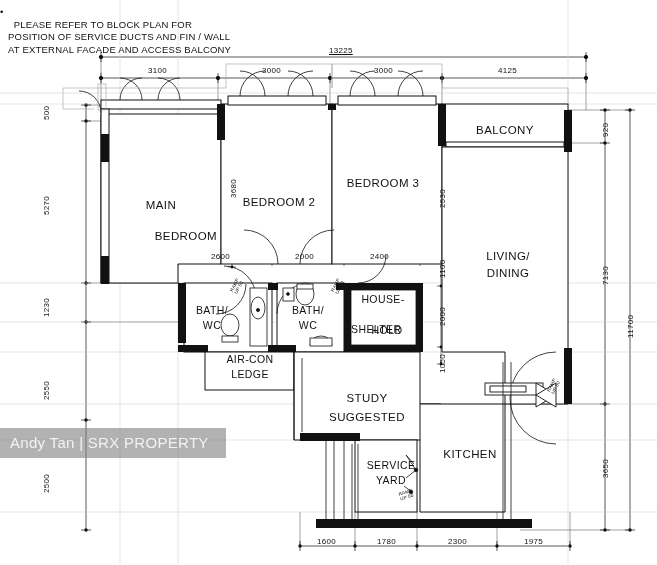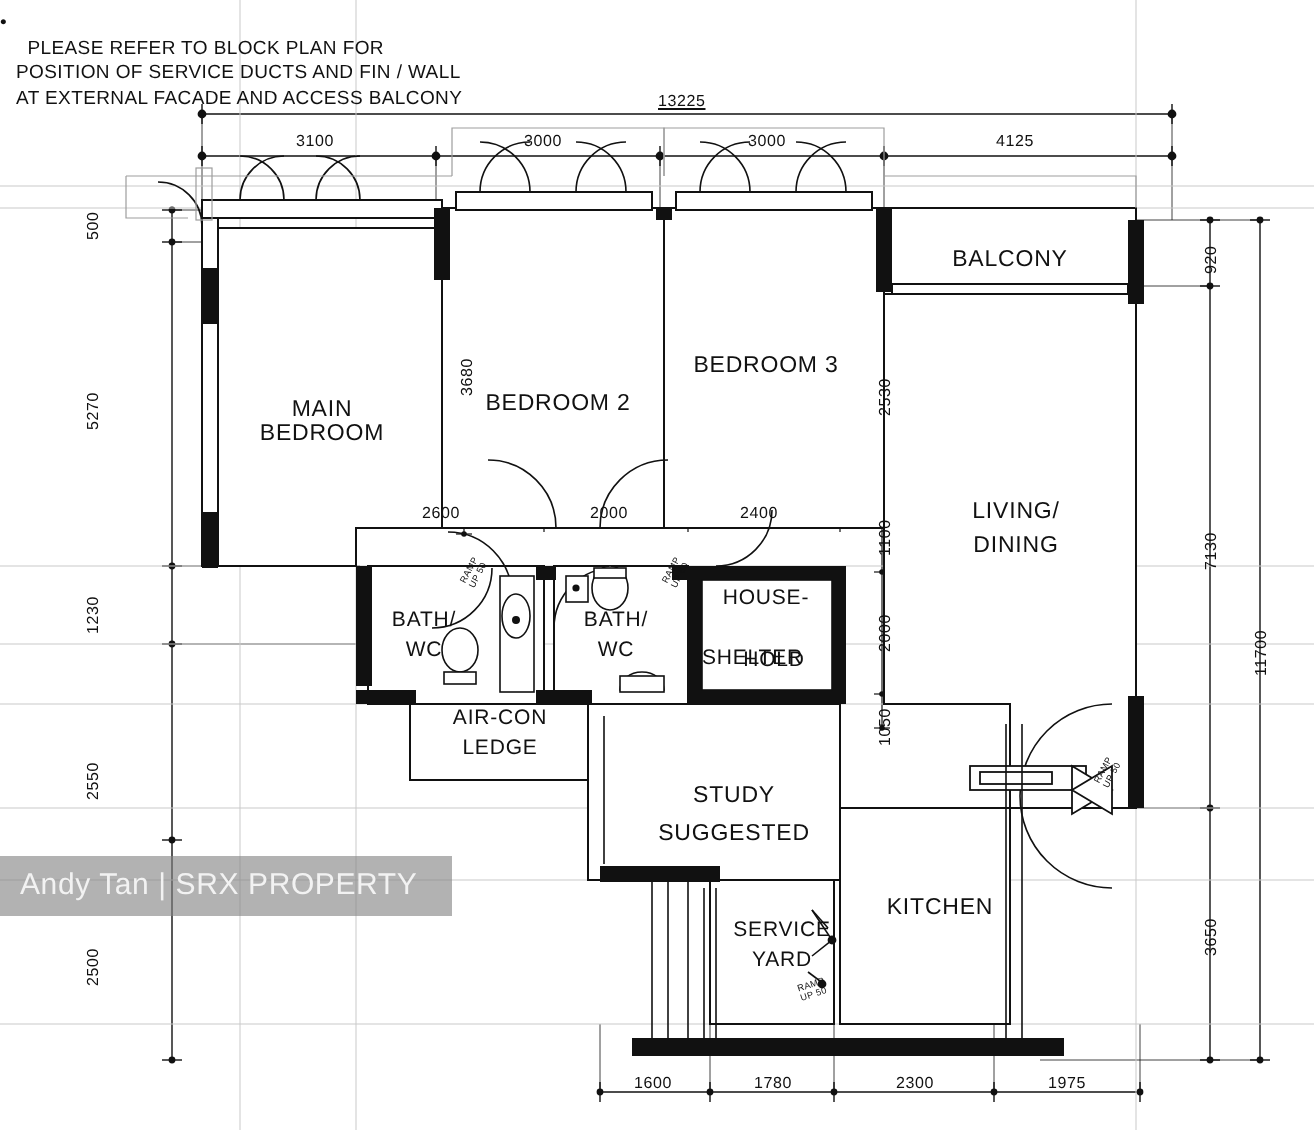--- a/index.html
+++ b/index.html
@@ -319,21 +319,21 @@
   </g>
 </svg>
 
 <div class="note">
   <span class="bullet">•</span><span>PLEASE REFER TO BLOCK PLAN FOR</span>
 <span>POSITION OF SERVICE DUCTS AND FIN / WALL</span>
 <span>AT EXTERNAL FACADE AND ACCESS BALCONY</span>
 </div>
 
 <div class="rlabel" style="left:115px;top:198px;width:92px;">MAIN</div>
-<div class="rlabel" style="left:105px;top:210px;width:112px;">BEDROOM</div>
+<div class="rlabel" style="left:105px;top:229px;width:112px;text-align:right;">BEDROOM</div>
 <div class="rlabel" style="left:236px;top:165px;width:86px;margin-top:30px;">BEDROOM 2</div>
 <div class="rlabel" style="left:340px;top:176px;width:86px;">BEDROOM 3</div>
 <div class="rlabel" style="left:452px;top:123px;width:106px;">BALCONY</div>
 <div class="rlabel" style="left:470px;top:249px;width:76px;">LIVING/</div>
 <div class="rlabel" style="left:470px;top:266px;width:76px;">DINING</div>
 
 <div class="rlabel" style="left:186px;top:303px;width:52px;font-size:10.5px;">BATH/</div>
 <div class="rlabel" style="left:186px;top:318px;width:52px;font-size:10.5px;">WC</div>
 <div class="rlabel" style="left:283px;top:303px;width:50px;font-size:10.5px;">BATH/</div>
 <div class="rlabel" style="left:283px;top:318px;width:50px;font-size:10.5px;">WC</div>

